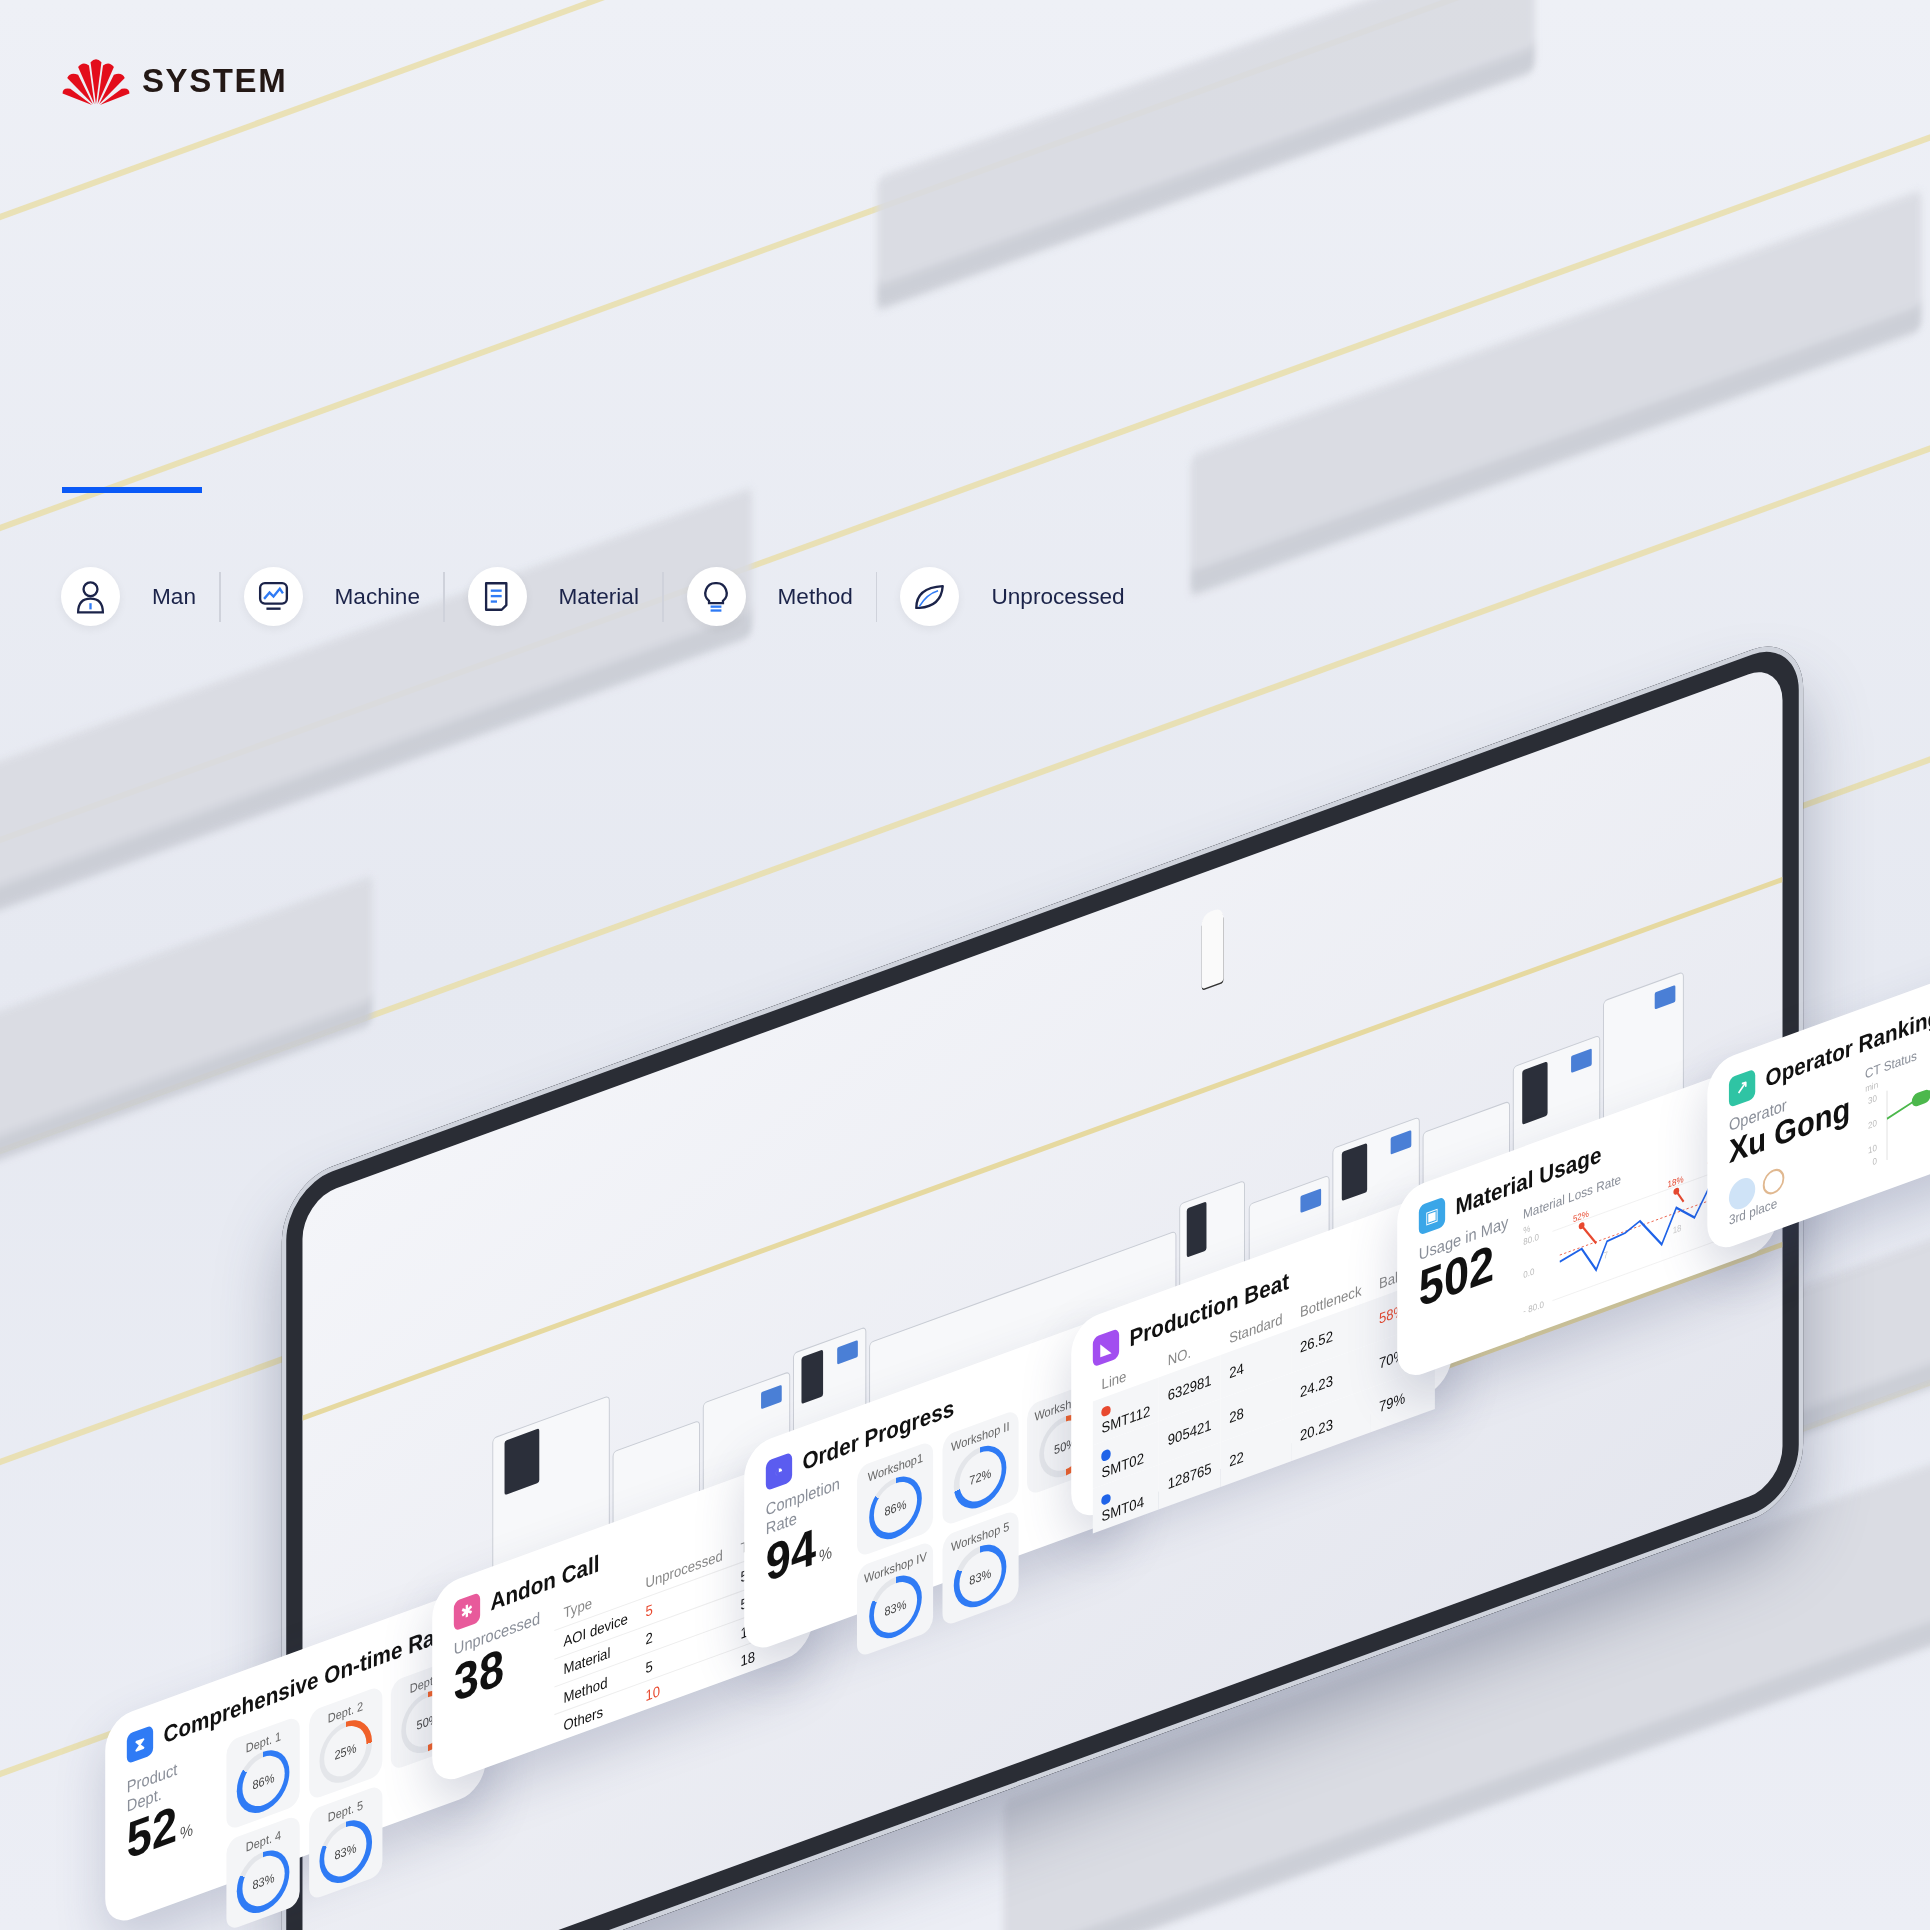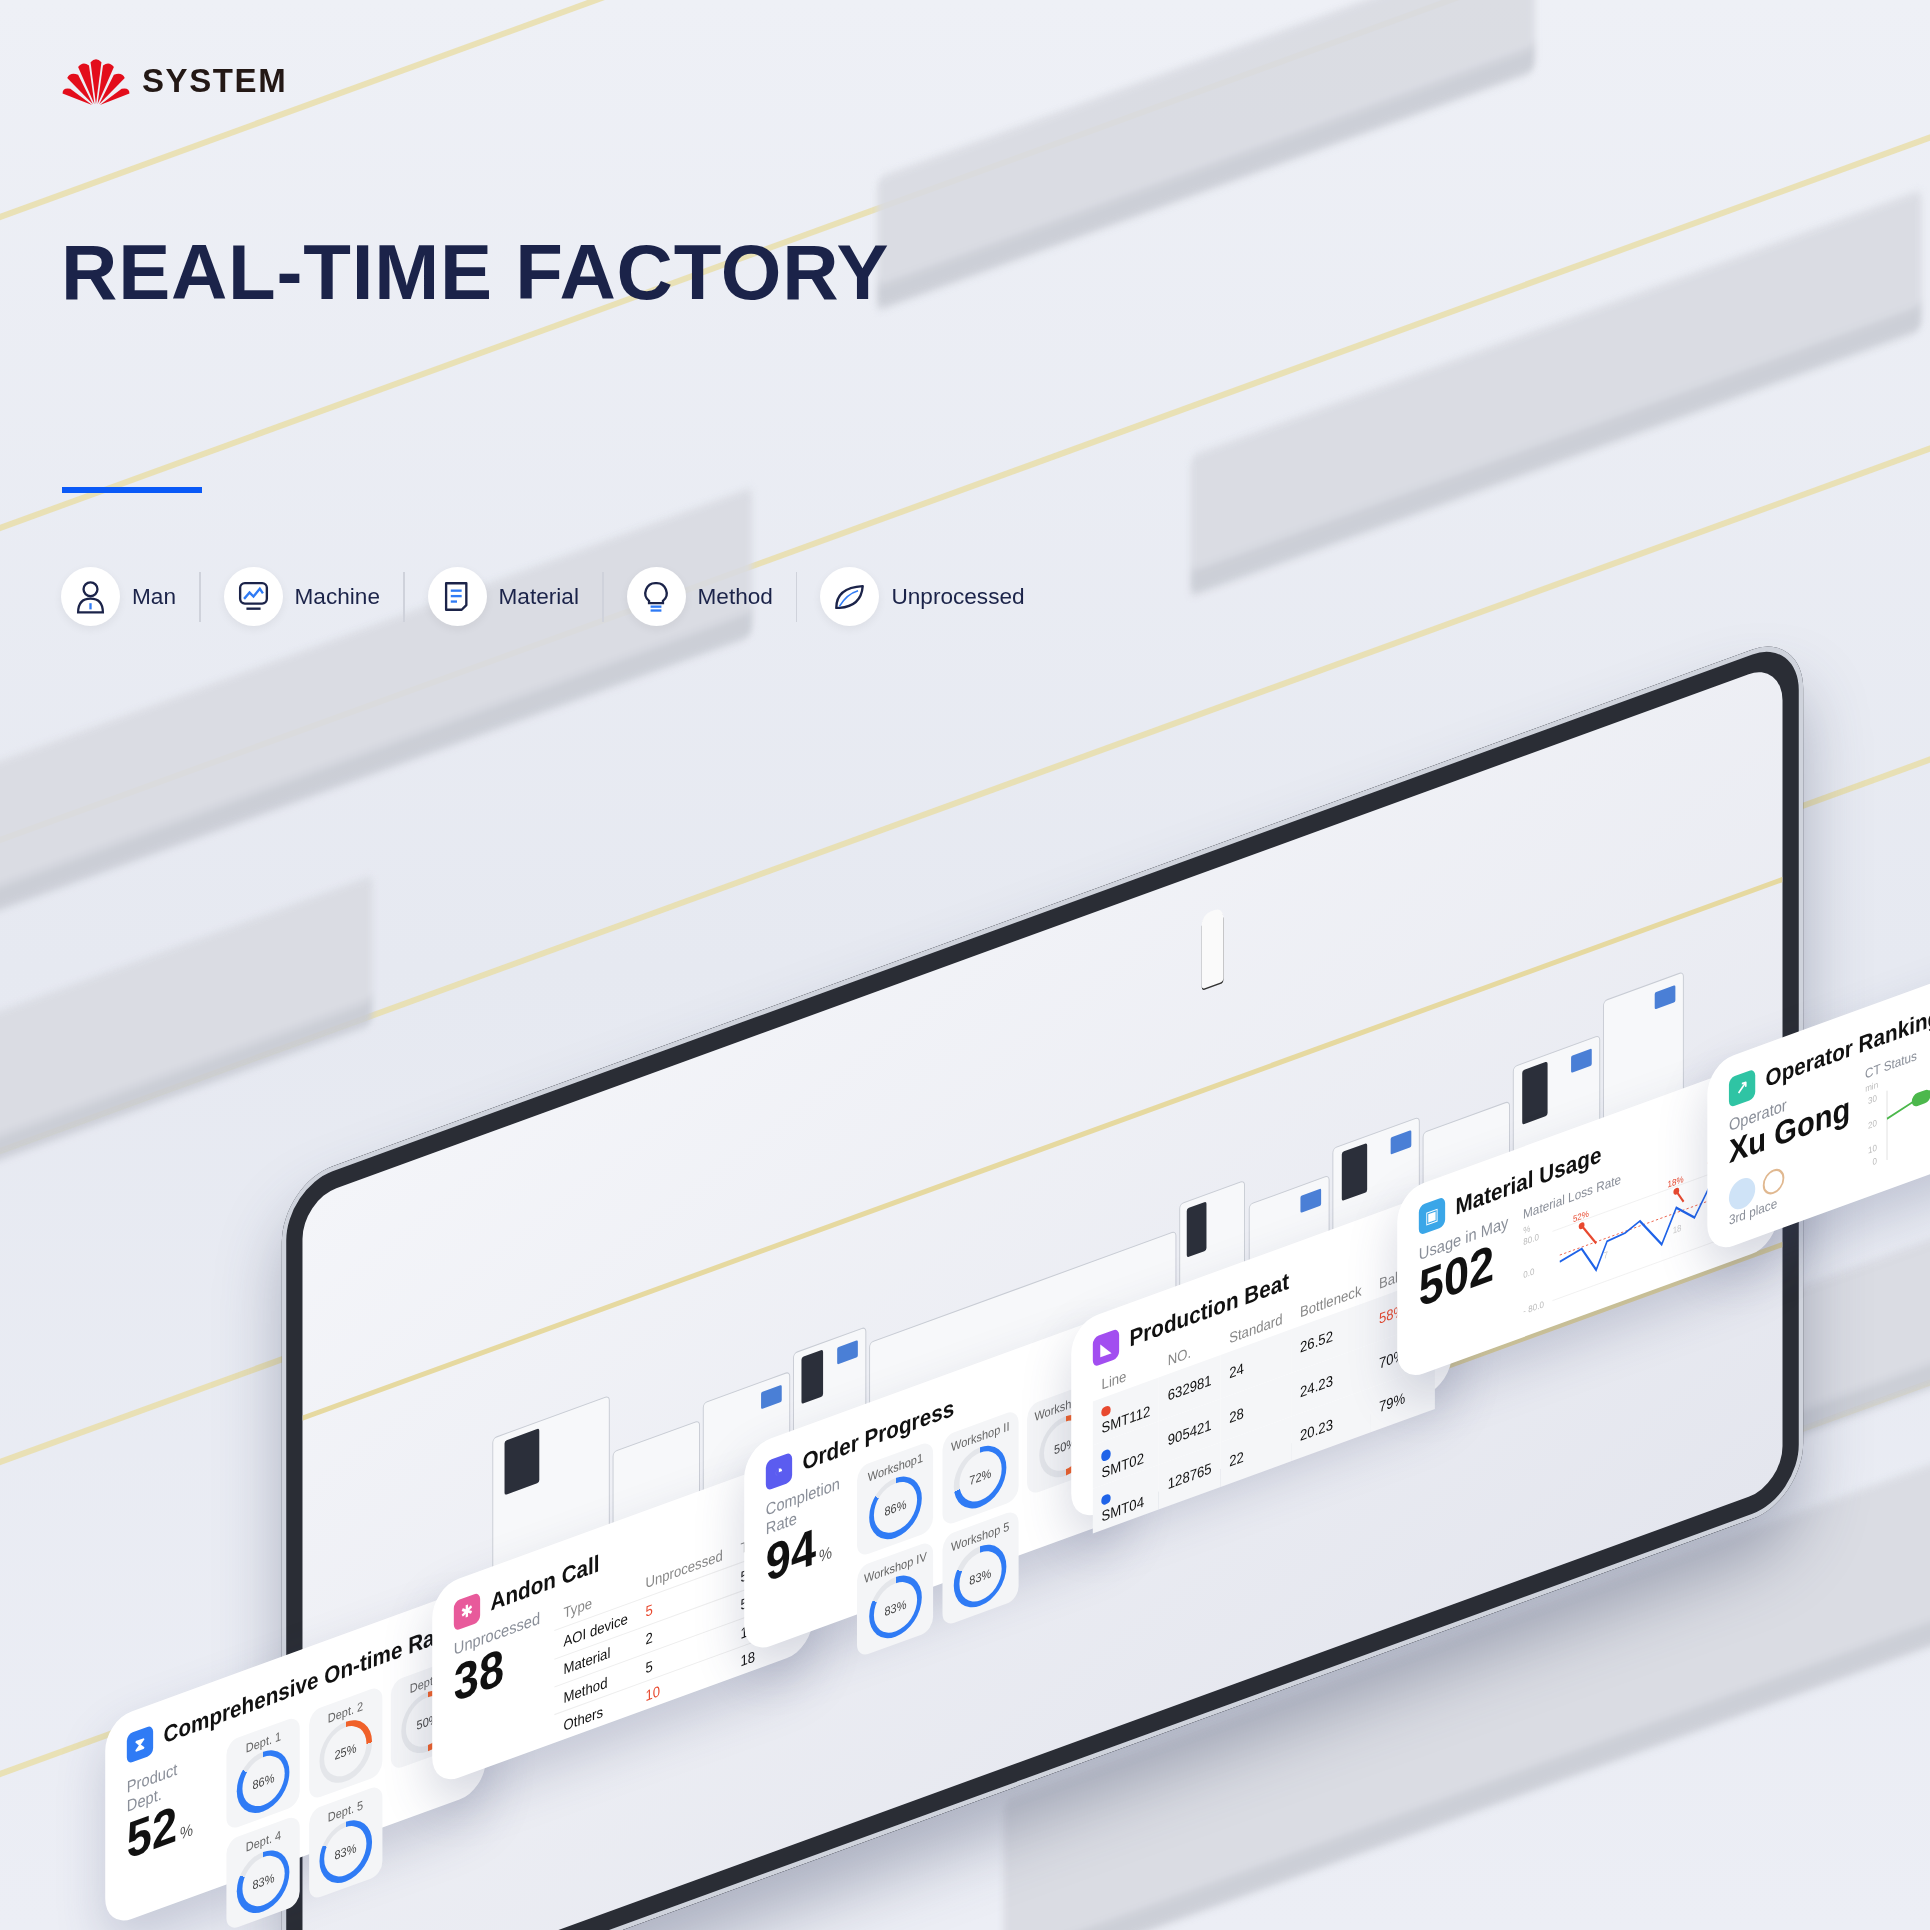--- a/index.html
+++ b/index.html
@@ -27,21 +27,21 @@
     filter: blur(3.9px); opacity: .9;
     box-shadow: inset 0 -23px 0 #c9ccd4;
   }
   
   .logo { position: absolute; left: 61px; top: 56px; display: flex; align-items: center; gap: 11px; }
   .logo-mark { width: 70px; height: 50px; }
   .logo-text { font-weight: 700; font-size: 33px; letter-spacing: 1.6px; color: #231815; }
   .title { position: absolute; left: 61px; top: 210px; font-weight: 700; font-size: 78px; line-height: 125px; color: #1b2349; letter-spacing: 0.8px; }
   .title-bar { position: absolute; left: 62px; top: 487px; width: 140px; height: 6.2px; background: #0a59f7; }
   .chips { position: absolute; left: 61px; top: 567px; display: flex; align-items: center; }
-  .chip { display: flex; align-items: center; gap: 12px; padding-right: 23px; }
+  .chip { display: flex; align-items: center; gap: 32px; padding-right: 23px; }
   .chip-sep { width: 1.6px; height: 50px; background: #cfd2db; margin-right: 23px; }
   .chip-icon { width: 59px; height: 59px; border-radius: 50%; background: #fff; display: flex; align-items: center; justify-content: center; box-shadow: 0 3.1px 9.3px rgba(0,0,0,.06); }
   .chip-label { font-size: 22.6px; color: #1b2349; }
 
   
   .scene { position: absolute; left: 0; top: 0; width: 1930px; height: 1930px; }
   .tablet {
     position: absolute; left: 233px; top: 934px; width: 1619px; height: 817px;
     background: #2a2d35; border-radius: 54px;
     transform: rotate(-20deg) skewX(-20deg);
@@ -117,21 +117,20 @@
       <path d="M41 62 L8 28 Q12 20 22 24 Z"></path>
       <path d="M49 62 L82 28 Q78 20 68 24 Z"></path>
       <path d="M40 63 L2 48 Q2 40 12 42 Z"></path>
       <path d="M50 63 L88 48 Q88 40 78 42 Z"></path>
     </g>
   </svg>
   <span class="logo-text">SYSTEM</span>
 </div>
 
 <div class="title">
-  <div>REAL-TIME FACTORY</div>
 </div>
 <div class="title-bar"></div>
 
 <div class="chips">
   <div class="chip">
     <div class="chip-icon">
       <svg width="31" height="34" viewBox="0 0 40 44">
           <circle cx="20" cy="12" r="9" fill="none" stroke="#1b2349" stroke-width="3"></circle>
           <path d="M4 42 Q4 24 20 24 Q36 24 36 42 Z" fill="none" stroke="#1b2349" stroke-width="3"></path>
           <rect x="18.5" y="30" width="3" height="8" fill="#2f7bf5"></rect>

